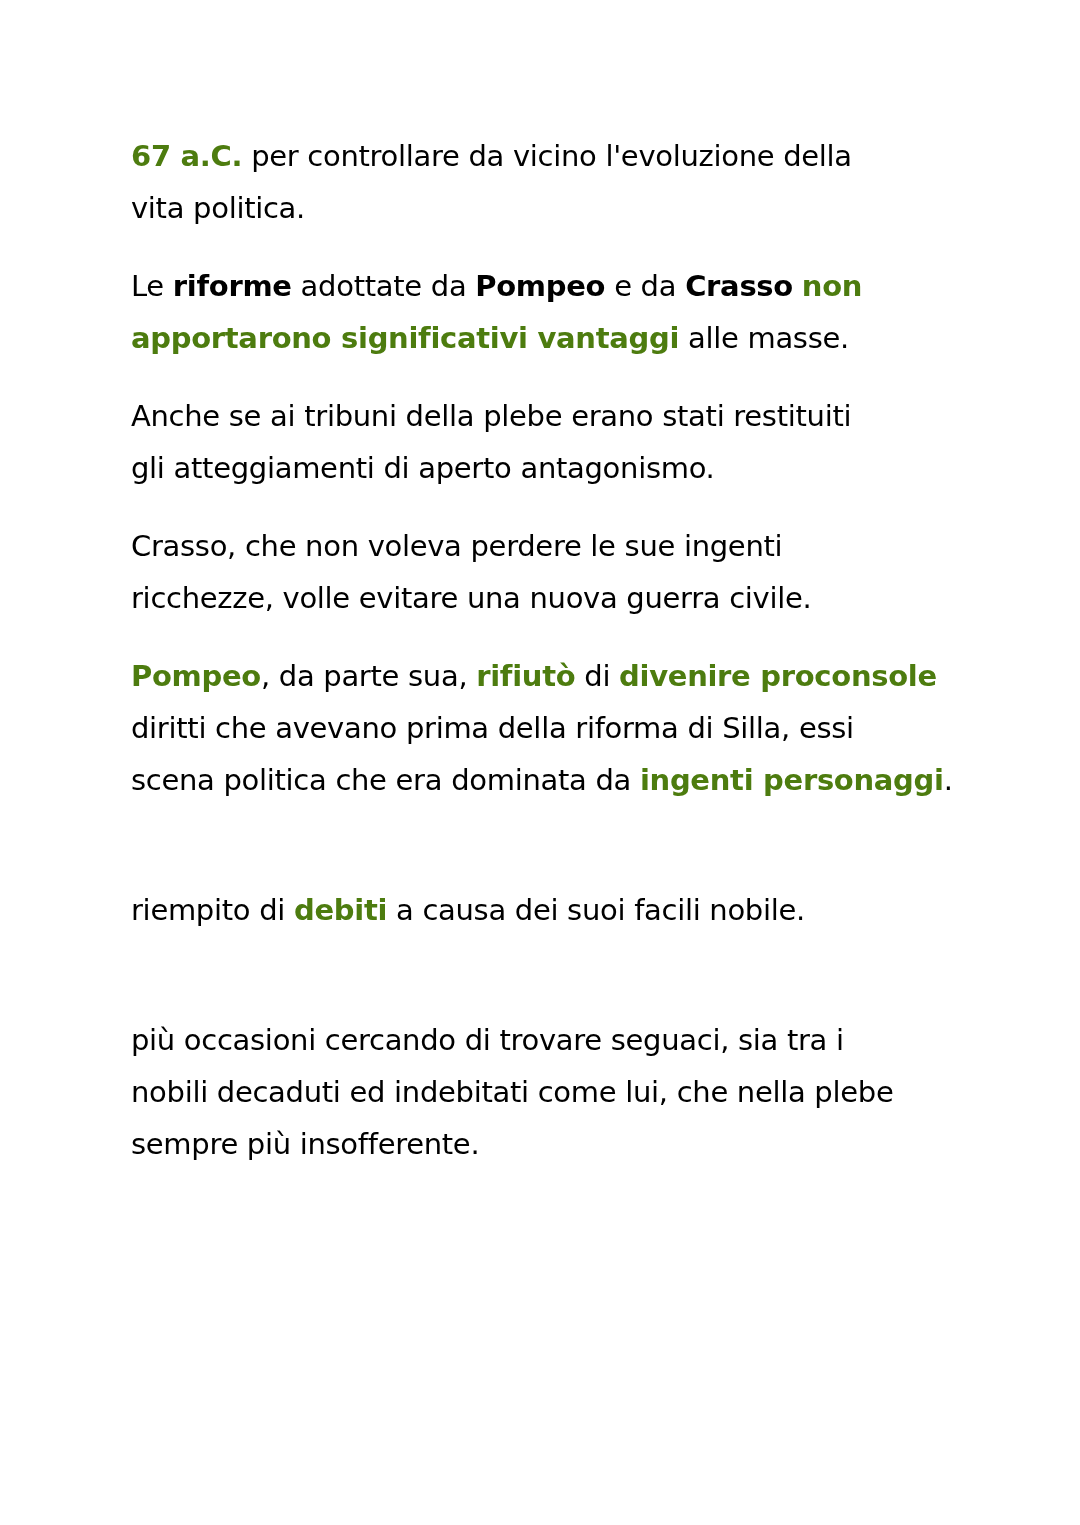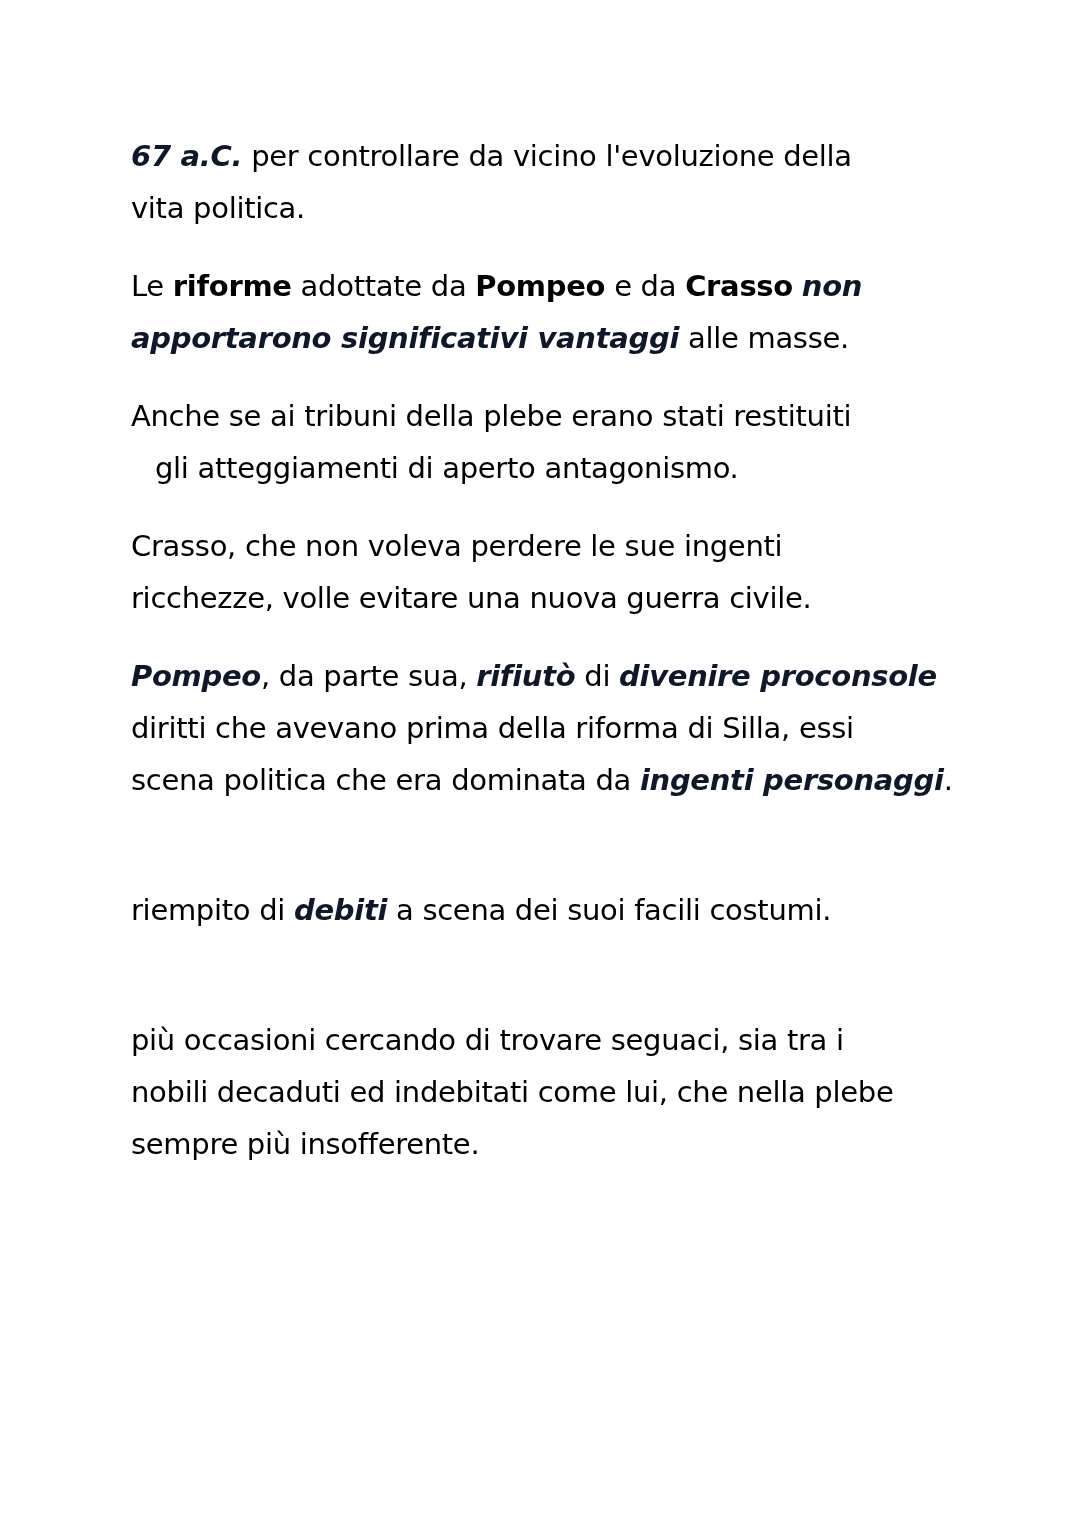--- a/index.html
+++ b/index.html
@@ -8,48 +8,48 @@
     position: absolute; left: 0; top: 0; width: 1080px; height: 1525px;
     background: #ffffff;
   }
   .para { position: absolute; left: 131px; width: 880px; margin: 0; }
   .line {
     display: block; height: 52px; line-height: 52px;
     font-family: "DejaVu Sans", sans-serif; font-size: 29px;
     color: #000000; white-space: nowrap; letter-spacing: -0.3px;
   }
   .b { font-weight: bold; text-align: right; }
-  .r { color: #0f172a; font-weight: bold; font-style: italic; }
+  .r { color: #4d7c0f; font-weight: bold; }
 </style>
 </head>
 <body>
 
 <div class="page">
   <div class="para" style="top:130px;">
       <span class="line"><span class="r" style="white-space: pre;">67 a.C.</span><span style="white-space: pre;"> per controllare da vicino l'evoluzione della</span></span>
       <span class="line"><span style="white-space: pre;">vita politica.</span></span>
     </div>
   <div class="para" style="top:260px;">
       <span class="line"><span style="white-space: pre;">Le </span><span class="b" style="white-space: pre;">riforme</span><span style="white-space: pre;"> adottate da </span><span class="b" style="white-space: pre;">Pompeo</span><span style="white-space: pre;"> e da </span><span class="b" style="white-space: pre;">Crasso</span><span style="white-space: pre;"> </span><span class="r" style="white-space: pre;">non</span></span>
       <span class="line"><span class="r" style="white-space: pre;">apportarono significativi vantaggi</span><span style="white-space: pre;"> alle masse.</span></span>
     </div>
   <div class="para" style="top:390px;">
       <span class="line"><span style="white-space: pre;">Anche se ai tribuni della plebe erano stati restituiti</span></span>
-      <span class="line"><span style="white-space: pre; margin-left: 24px;">gli atteggiamenti di aperto antagonismo.</span></span>
+      <span class="line"><span style="white-space: pre;">gli atteggiamenti di aperto antagonismo.</span></span>
     </div>
   <div class="para" style="top:520px;">
       <span class="line"><span style="white-space: pre;">Crasso, che non voleva perdere le sue ingenti</span></span>
       <span class="line"><span style="white-space: pre;">ricchezze, volle evitare una nuova guerra civile.</span></span>
     </div>
   <div class="para" style="top:650px;">
       <span class="line"><span class="r" style="white-space: pre;">Pompeo</span><span style="white-space: pre;">, da parte sua, </span><span class="r" style="white-space: pre;">rifiutò</span><span style="white-space: pre;"> di </span><span class="r" style="white-space: pre;">divenire proconsole</span></span>
       <span class="line"><span style="white-space: pre;">diritti che avevano prima della riforma di Silla, essi</span></span>
       <span class="line"><span style="white-space: pre;">scena politica che era dominata da </span><span class="r" style="white-space: pre;">ingenti personaggi</span><span style="white-space: pre;">.</span></span>
     </div>
   <div class="para" style="top:884px;">
-      <span class="line"><span style="white-space: pre;">riempito di </span><span class="r" style="white-space: pre;">debiti</span><span style="white-space: pre;"> a scena dei suoi facili costumi.</span></span>
+      <span class="line"><span style="white-space: pre;">riempito di </span><span class="r" style="white-space: pre;">debiti</span><span style="white-space: pre;"> a causa dei suoi facili nobile.</span></span>
     </div>
   <div class="para" style="top:1014px;">
       <span class="line"><span style="white-space: pre;">più occasioni cercando di trovare seguaci, sia tra i</span></span>
       <span class="line"><span style="white-space: pre;">nobili decaduti ed indebitati come lui, che nella plebe</span></span>
       <span class="line"><span style="white-space: pre;">sempre più insofferente.</span></span>
     </div>
 </div>
 
 </body></html>

